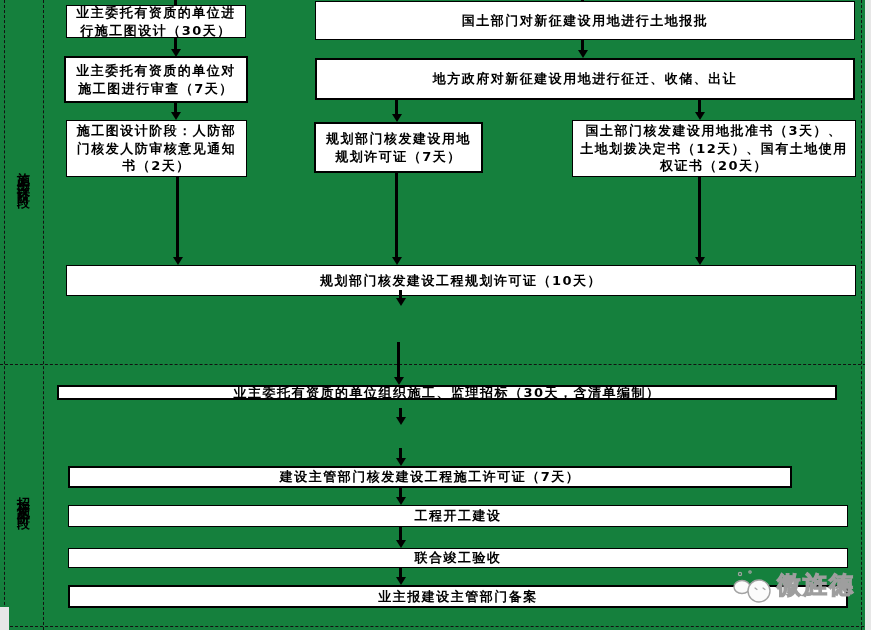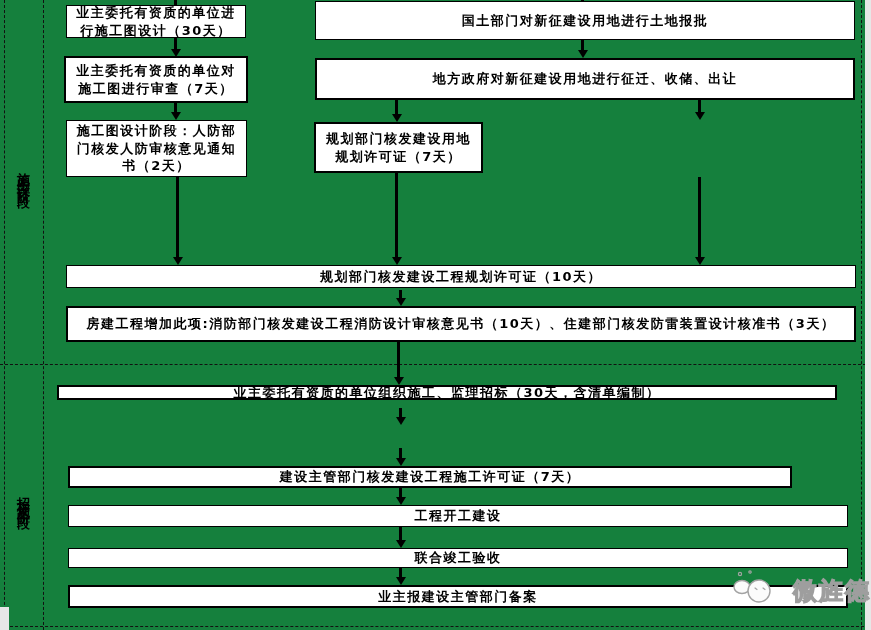--- a/index.html
+++ b/index.html
@@ -26,21 +26,21 @@
   .hdash{position:absolute;height:0;border-top:1px dashed #111;}
   
   .stage{
     position:absolute;writing-mode:vertical-rl;text-orientation:upright;
     font-size:13px;font-weight:bold;letter-spacing:4px;
     display:flex;align-items:center;justify-content:center;
   }
   
   .edge{position:absolute;background:#e7e7e7;}
   
-  #watermark{position:absolute;left:732px;top:569px;display:flex;align-items:flex-end;gap:19px;}
+  #watermark{position:absolute;left:732px;top:569px;display:flex;align-items:flex-start;gap:3px;}
   #watermark .wm-text{
     font-size:24px;font-weight:bold;letter-spacing:2px;color:#ededed;
     -webkit-text-stroke:1.2px #9e9e9e;
   }
 </style>
 </head>
 <body>
 
 <div id="canvas">
 
@@ -60,23 +60,23 @@
   <div class="stub" style="left:581px;top:0;height:2px"></div>
 
   <div class="fbox" style="left:66px;top:5px;width:180px;height:33px">业主委托有资质的单位进行施工图设计（30天）</div>
   <div class="fbox thick" style="left:64px;top:56px;width:184px;height:47px">业主委托有资质的单位对施工图进行审查（7天）</div>
   <div class="fbox" style="left:66px;top:120px;width:181px;height:57px">施工图设计阶段：人防部门核发人防审核意见通知书（2天）</div>
 
   <div class="fbox" style="left:315px;top:1px;width:540px;height:39px">国土部门对新征建设用地进行土地报批</div>
   <div class="fbox thick" style="left:315px;top:58px;width:540px;height:42px">地方政府对新征建设用地进行征迁、收储、出让</div>
 
   <div class="fbox thick" style="left:314px;top:122px;width:169px;height:51px">规划部门核发建设用地规划许可证（7天）</div>
+  <div class="fbox" style="left:572px;top:120px;width:284px;height:57px">国土部门核发建设用地批准书（3天）、土地划拨决定书（12天）、国有土地使用权证书（20天）</div>
 
-  <div class="fbox" style="left:66px;top:265px;width:790px;height:23px">规划部门核发建设工程规划许可证（10天）</div>
-  <div class="fbox thick" style="left:66px;top:306px;width:790px;height:36px">房建工程增加此项:消防部门核发建设工程消防设计审核意见书（10天）、住建部门核发防雷装置设计核准书（3天）</div>
+  <div class="fbox" style="left:66px;top:265px;width:790px;height:31px">规划部门核发建设工程规划许可证（10天）</div>
 
   <div class="fbox thick" style="left:57px;top:385px;width:780px;height:15px">业主委托有资质的单位组织施工、监理招标（30天，含清单编制）</div>
   <div class="fbox thick" style="left:68px;top:466px;width:724px;height:22px">建设主管部门核发建设工程施工许可证（7天）</div>
   <div class="fbox" style="left:68px;top:505px;width:780px;height:22px">工程开工建设</div>
   <div class="fbox" style="left:68px;top:548px;width:780px;height:20px">联合竣工验收</div>
   <div class="fbox thick" style="left:68px;top:585px;width:780px;height:23px">业主报建设主管部门备案</div>
 
   <div class="arrow" style="left:174px;top:38px;height:19px"></div>
   <div class="arrow" style="left:174px;top:103px;height:17px"></div>
   <div class="arrow" style="left:176px;top:177px;height:88px"></div>

